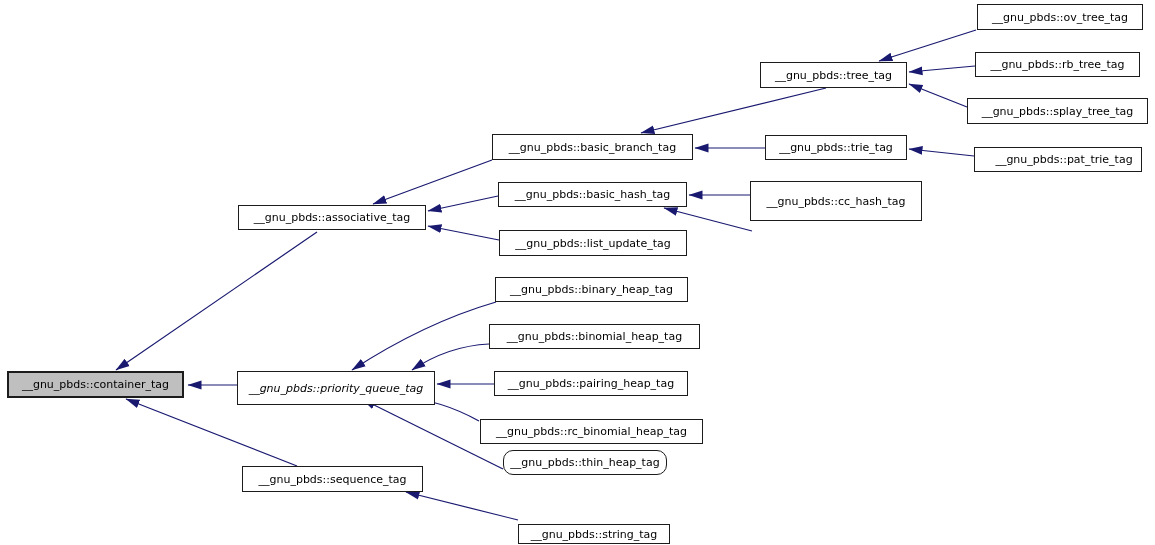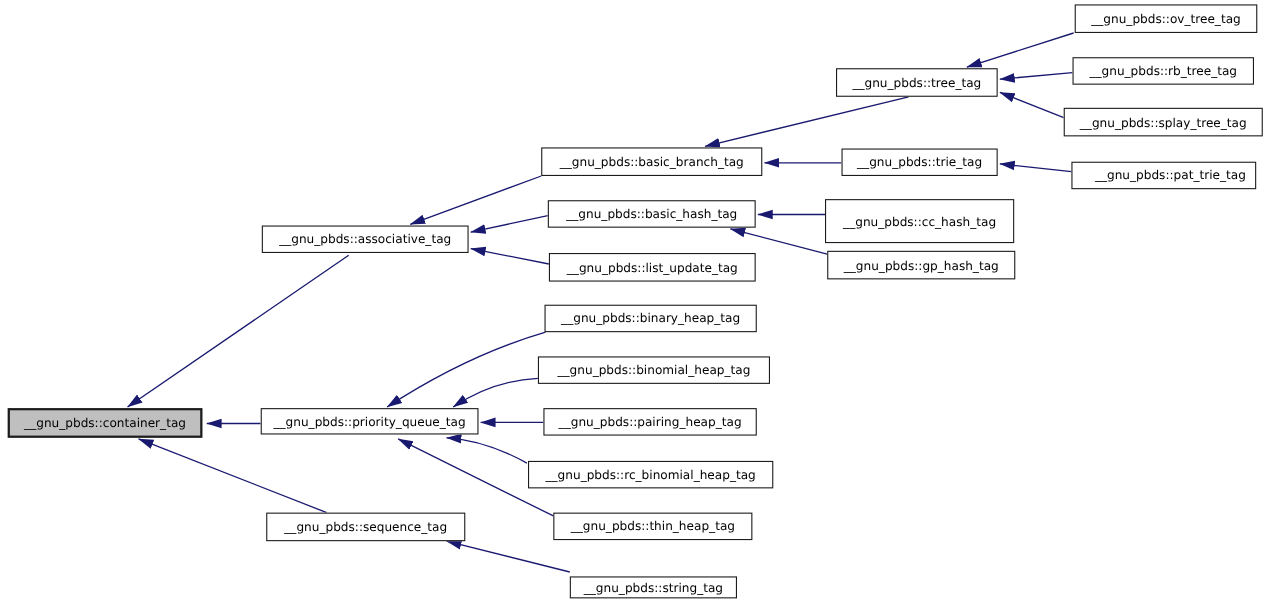--- a/index.html
+++ b/index.html
@@ -65,33 +65,32 @@
       <path d="M503,469 L362,399" class="edge" stroke="#191970" marker-end="url(#arrowhead)"></path>
       <path d="M518,520 L406,492" class="edge" stroke="#191970" marker-end="url(#arrowhead)"></path>
       <path d="M976,30 L879,61" class="edge" stroke="#191970" marker-end="url(#arrowhead)"></path>
       <path d="M975,66 L909,72" class="edge" stroke="#191970" marker-end="url(#arrowhead)"></path>
       <path d="M967,107 L909,84" class="edge" stroke="#191970" marker-end="url(#arrowhead)"></path>
       <path d="M974,156 L909,149" class="edge" stroke="#191970" marker-end="url(#arrowhead)"></path>
     </svg>
   <div id="nodes" class="nodes-layer">
       <div class="node selected" style="left: 7px; top: 371px; width: 177px; height: 27px; background: rgb(191, 191, 191);">__gnu_pbds::container_tag</div>
       <div class="node" style="left: 238px; top: 205px; width: 188px; height: 25px; background: rgb(255, 255, 255);">__gnu_pbds::associative_tag</div>
-      <div class="node" style="left: 237px; top: 371px; width: 198px; height: 24px; background: rgb(255, 255, 255);">__gnu_pbds::priority_queue_tag</div>
+      <div class="node" style="left: 237px; top: 371px; width: 198px; height: 34px; background: rgb(255, 255, 255); font-style: italic;">__gnu_pbds::priority_queue_tag</div>
       <div class="node" style="left: 242px; top: 466px; width: 181px; height: 26px; background: rgb(255, 255, 255);">__gnu_pbds::sequence_tag</div>
       <div class="node" style="left: 492px; top: 134px; width: 201px; height: 26px; background: rgb(255, 255, 255);">__gnu_pbds::basic_branch_tag</div>
       <div class="node" style="left: 498px; top: 182px; width: 189px; height: 25px; background: rgb(255, 255, 255);">__gnu_pbds::basic_hash_tag</div>
       <div class="node" style="left: 499px; top: 230px; width: 188px; height: 26px; background: rgb(255, 255, 255);">__gnu_pbds::list_update_tag</div>
       <div class="node" style="left: 495px; top: 277px; width: 193px; height: 25px; background: rgb(255, 255, 255);">__gnu_pbds::binary_heap_tag</div>
       <div class="node" style="left: 489px; top: 324px; width: 211px; height: 25px; background: rgb(255, 255, 255);">__gnu_pbds::binomial_heap_tag</div>
       <div class="node" style="left: 494px; top: 371px; width: 194px; height: 25px; background: rgb(255, 255, 255);">__gnu_pbds::pairing_heap_tag</div>
       <div class="node" style="left: 480px; top: 419px; width: 223px; height: 25px; background: rgb(255, 255, 255);">__gnu_pbds::rc_binomial_heap_tag</div>
-      <div class="node" style="left: 503px; top: 466px; width: 181px; height: 25px; background: rgb(255, 255, 255);">__gnu_pbds::thin_heap_tag</div>
+      <div class="node" style="left: 503px; top: 450px; width: 164px; height: 25px; background: rgb(255, 255, 255); border-radius: 10px;">__gnu_pbds::thin_heap_tag</div>
       <div class="node" style="left: 518px; top: 512px; width: 152px; height: 20px; background: rgb(255, 255, 255); margin-top: 12px;">__gnu_pbds::string_tag</div>
       <div class="node" style="left: 760px; top: 62px; width: 147px; height: 26px; background: rgb(255, 255, 255);">__gnu_pbds::tree_tag</div>
       <div class="node" style="left: 765px; top: 135px; width: 142px; height: 25px; background: rgb(255, 255, 255);">__gnu_pbds::trie_tag</div>
       <div class="node" style="left: 750px; top: 181px; width: 172px; height: 40px; background: rgb(255, 255, 255);">__gnu_pbds::cc_hash_tag</div>
-      <div class="node" style="left: 752px; top: 228px; width: 171px; height: 26px; background: rgb(255, 255, 255);">__gnu_pbds::gp_hash_tag</div>
       <div class="node" style="left: 977px; top: 4px; width: 166px; height: 26px; background: rgb(255, 255, 255);">__gnu_pbds::ov_tree_tag</div>
       <div class="node" style="left: 975px; top: 52px; width: 165px; height: 25px; background: rgb(255, 255, 255);">__gnu_pbds::rb_tree_tag</div>
       <div class="node" style="left: 967px; top: 98px; width: 181px; height: 26px; background: rgb(255, 255, 255);">__gnu_pbds::splay_tree_tag</div>
       <div class="node" style="left: 974px; top: 147px; width: 168px; height: 25px; background: rgb(255, 255, 255); padding-left: 12px;">__gnu_pbds::pat_trie_tag</div>
     </div>
 </div>
 
 </body></html>

